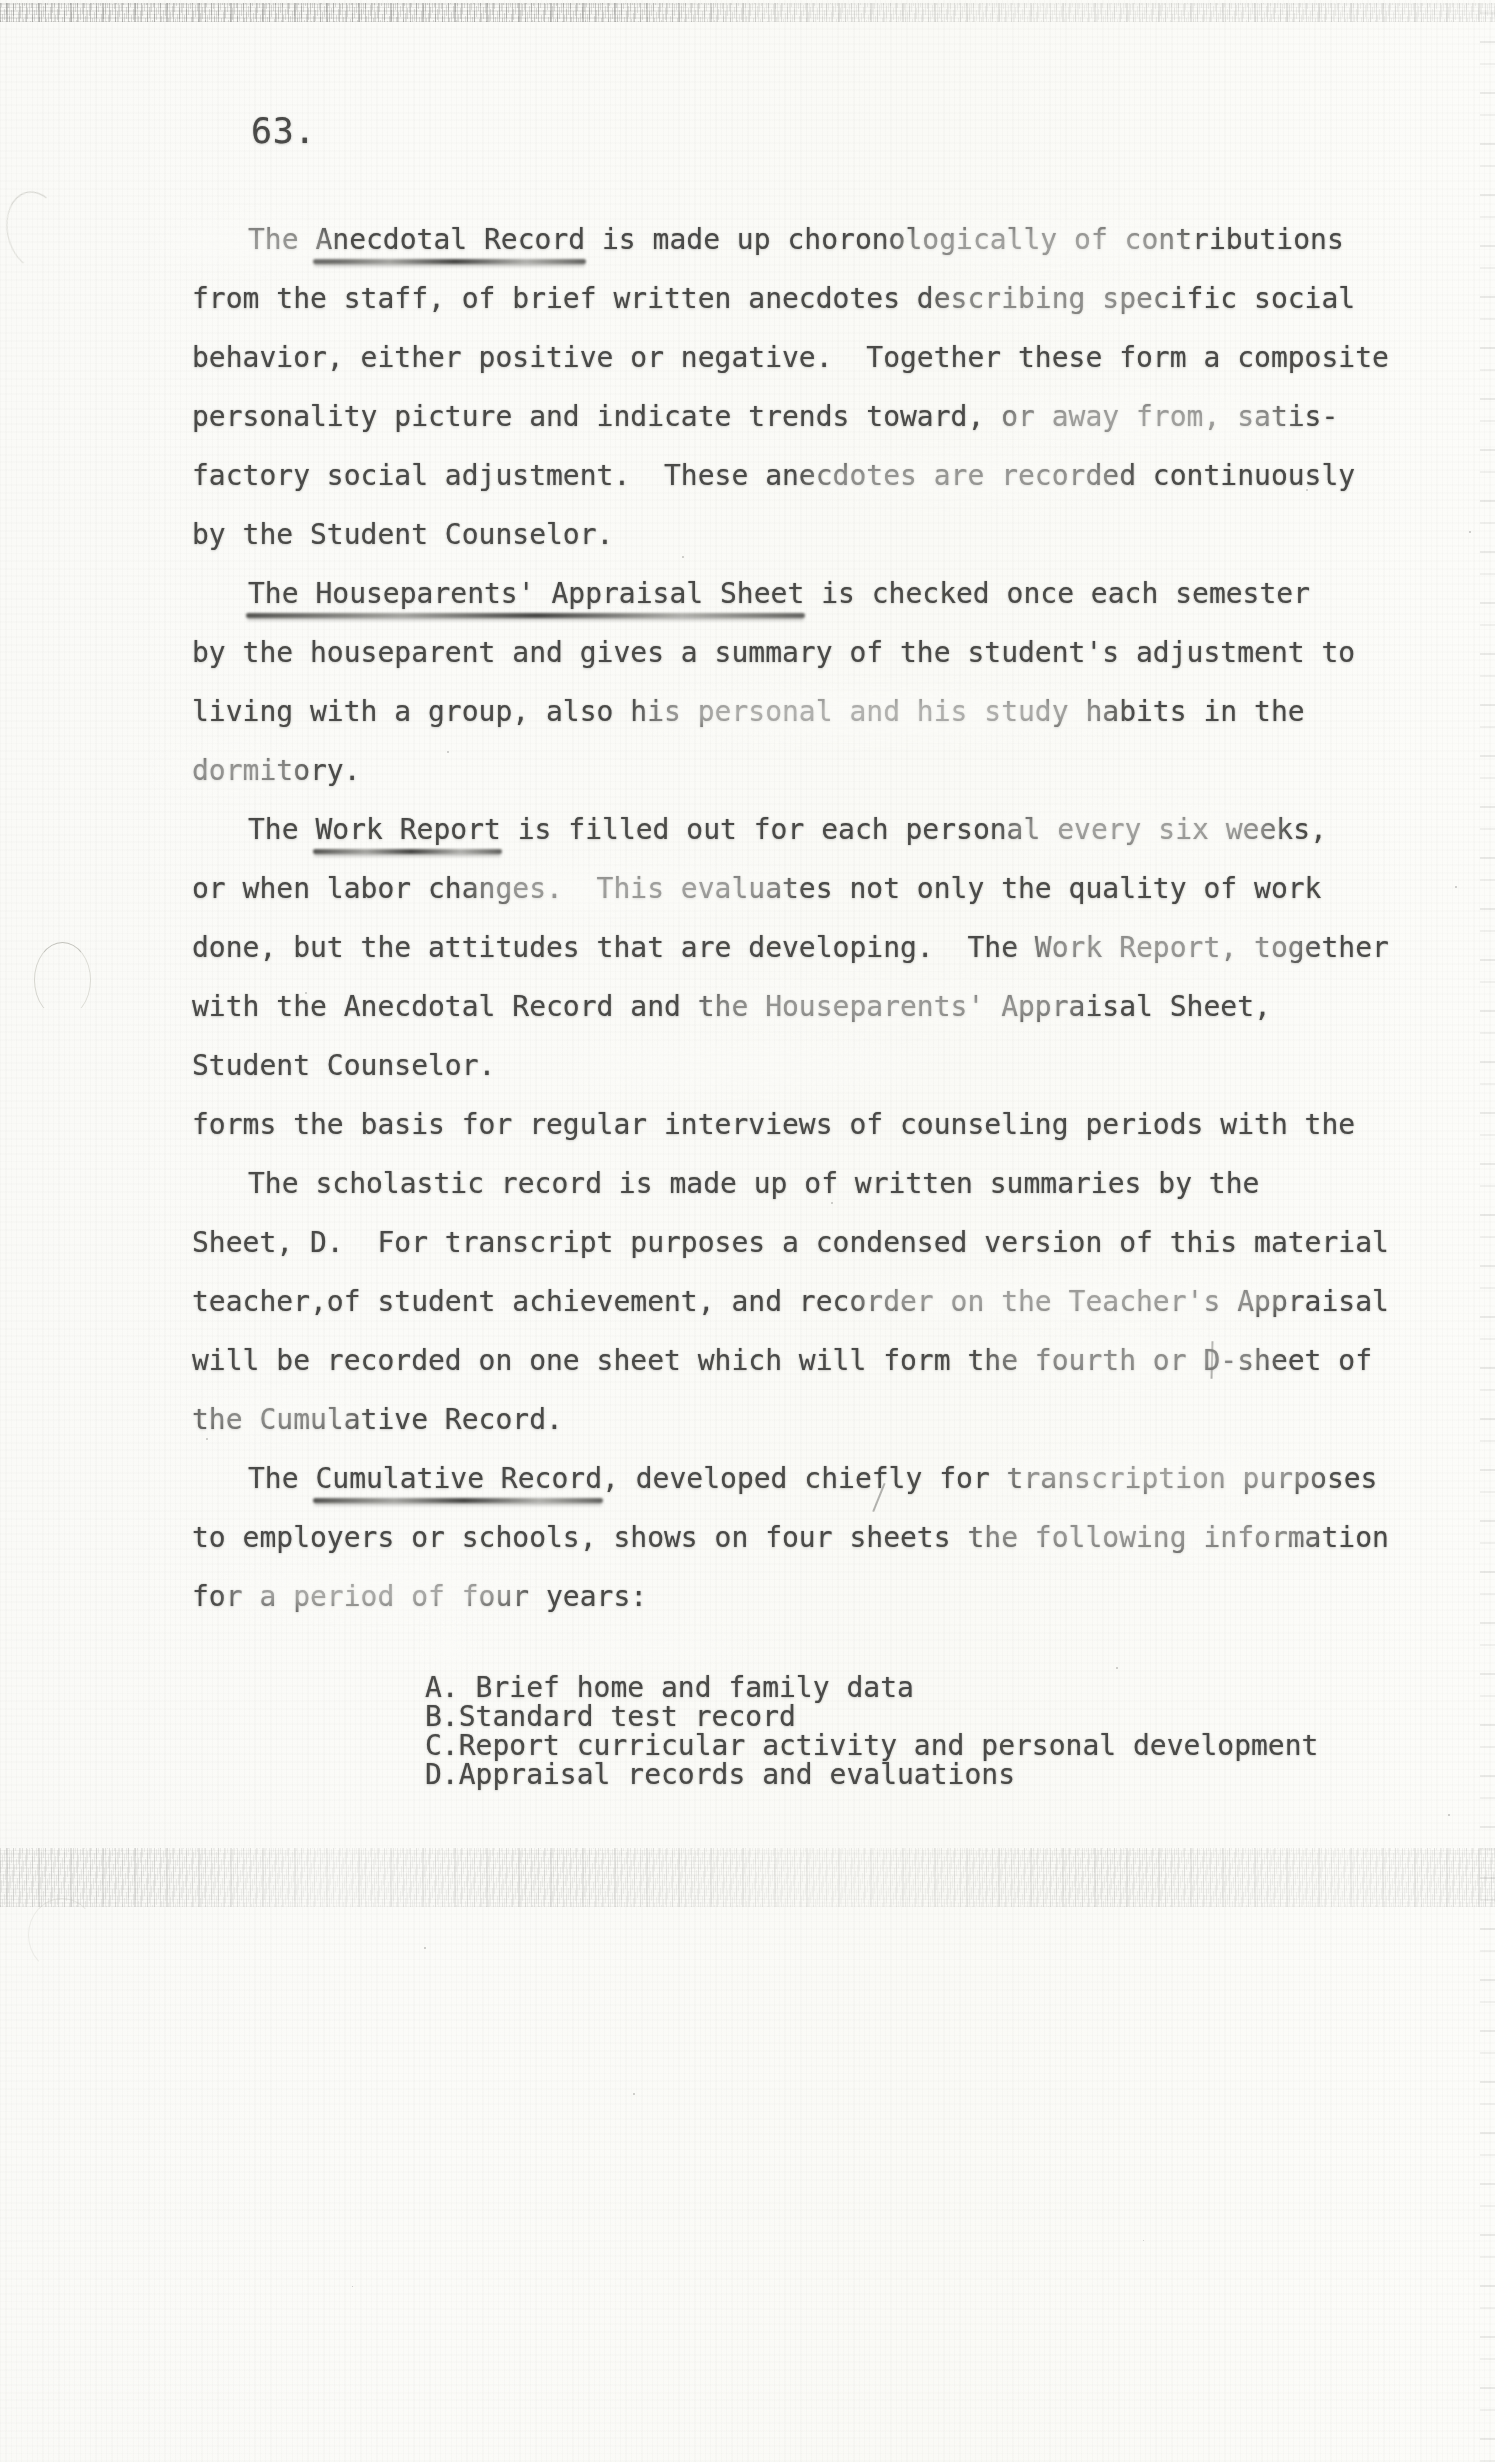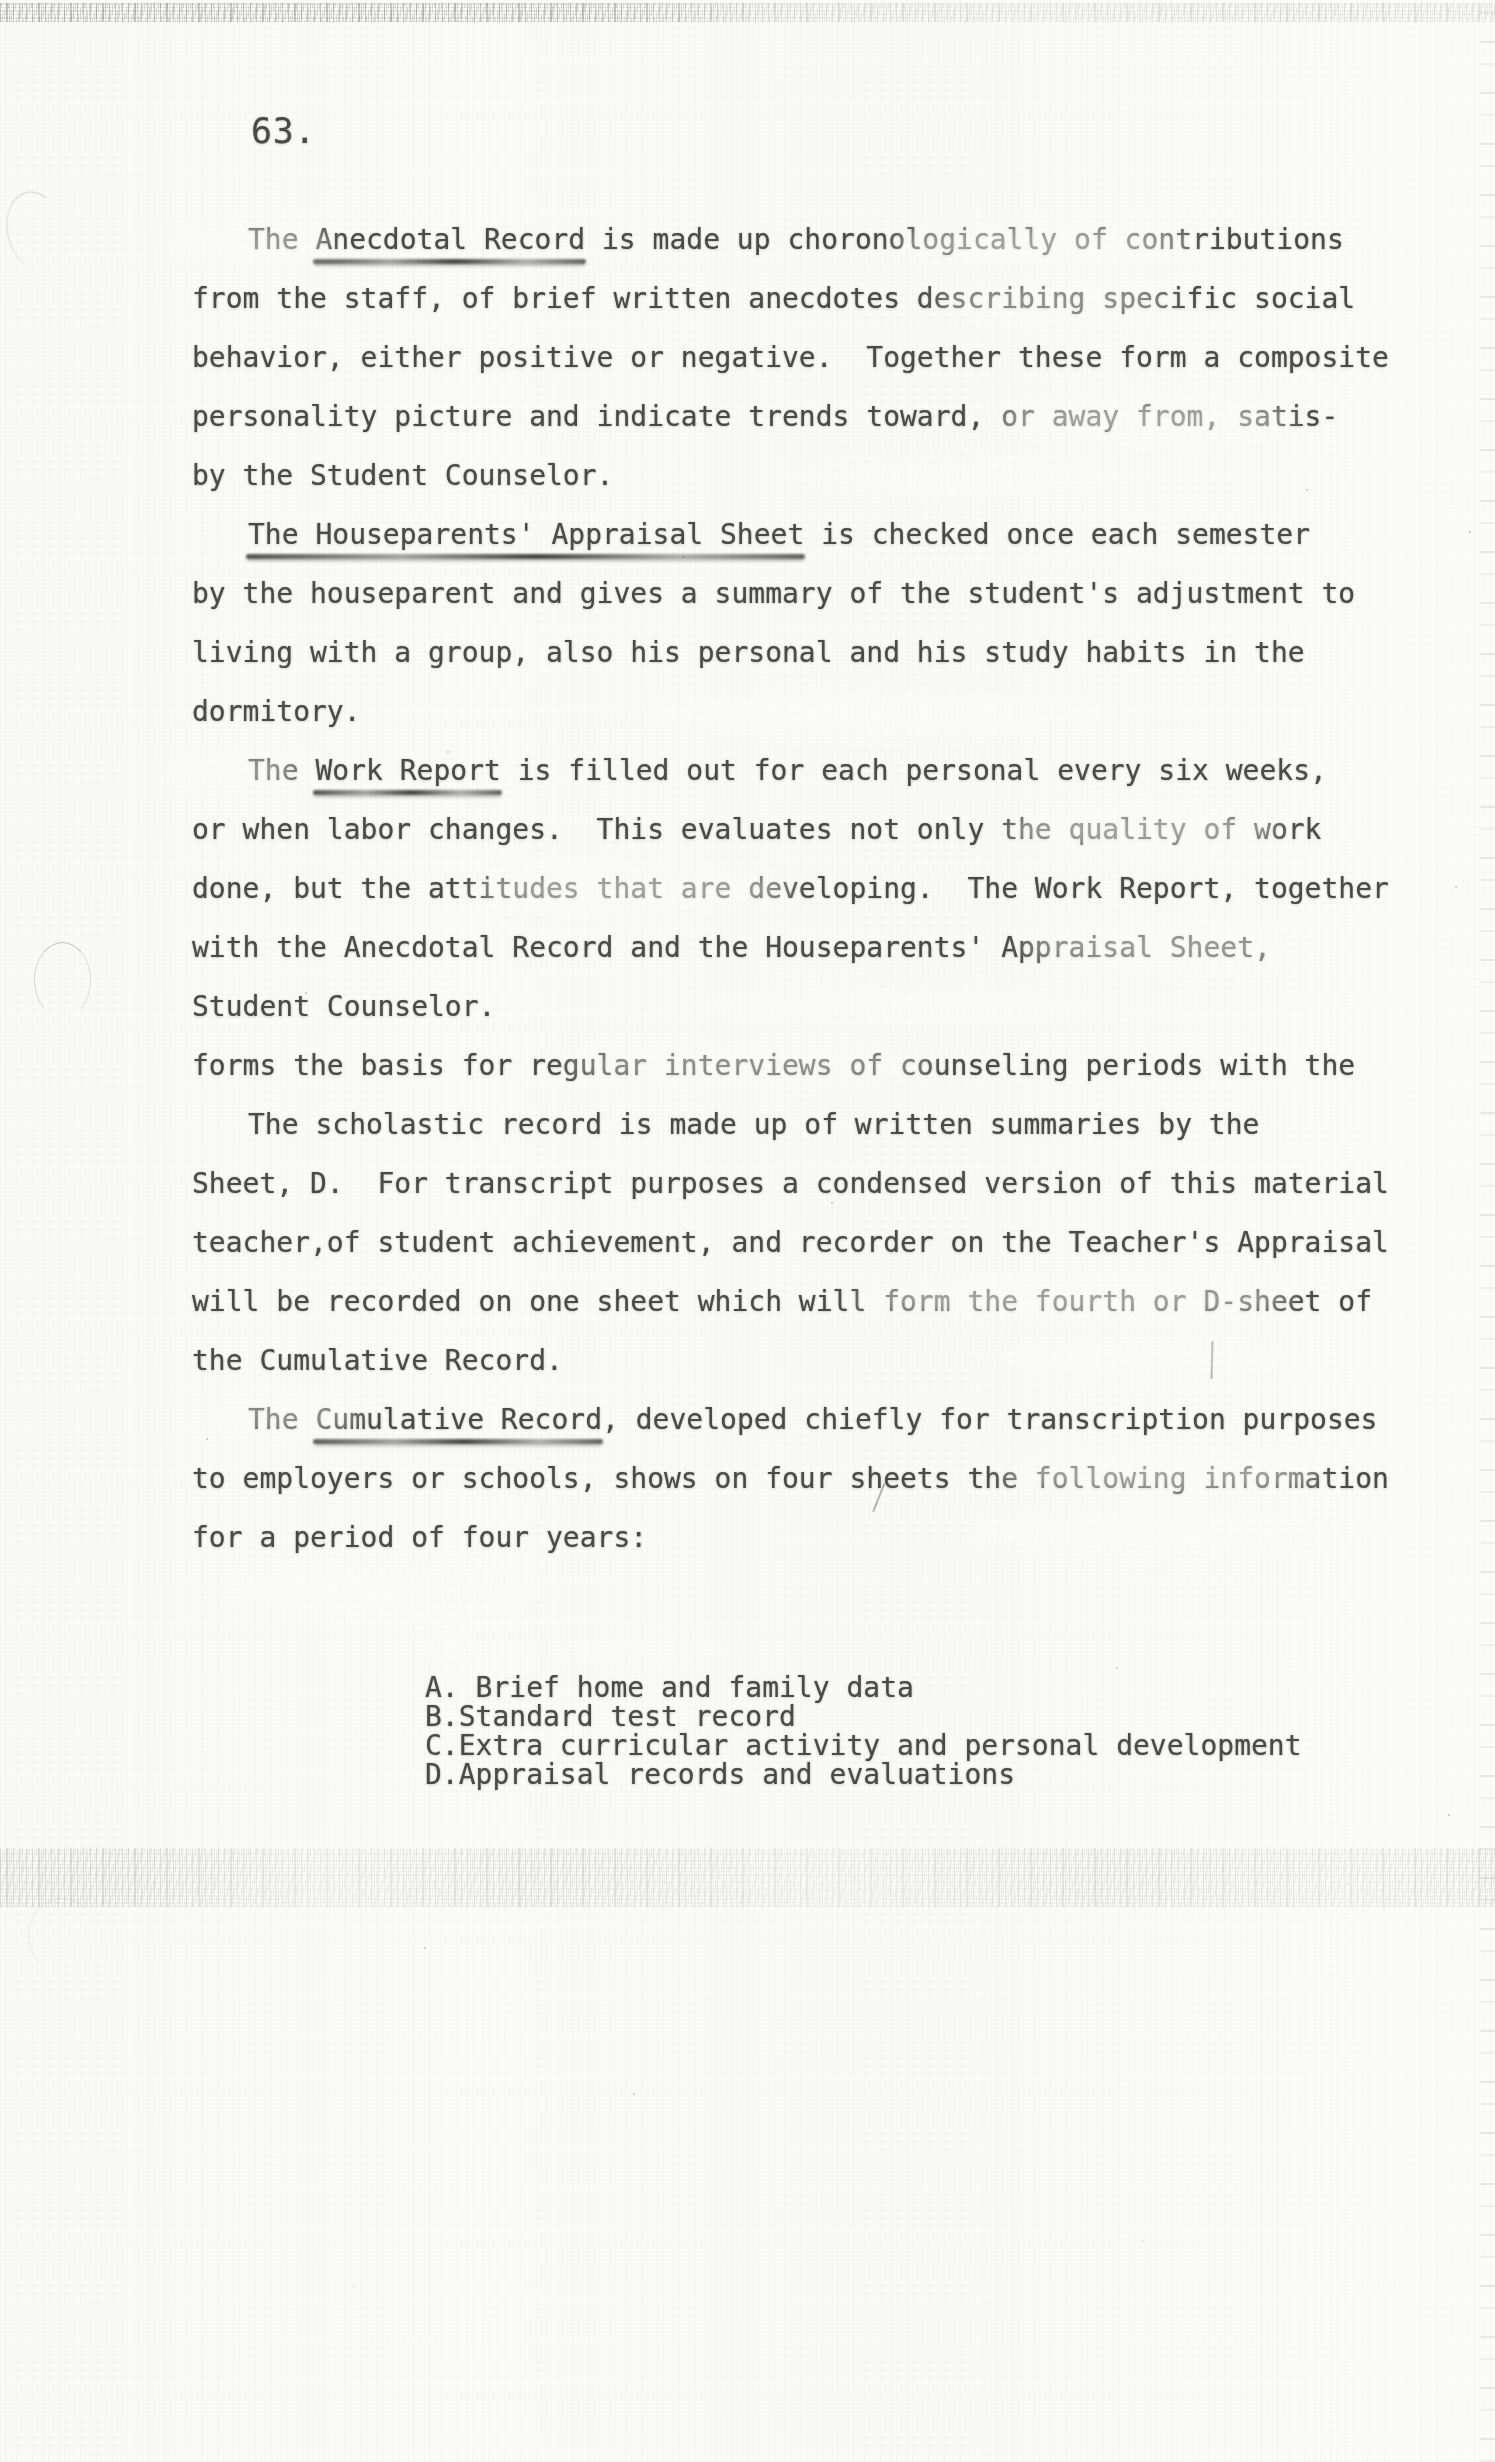--- a/index.html
+++ b/index.html
@@ -94,20 +94,21 @@
 <div class="arc arc-2"></div>
 <div class="arc arc-3"></div>
 
 <div class="page-number typed">63.</div>
 
 <div class="typed body-text">
     <div class="tline indent"><span>The </span><span class="u">Anecdotal Record</span><span> is made up choronologically of contributions</span></div>
     <div class="tline"><span>from the staff, of brief written anecdotes describing specific social</span></div>
     <div class="tline"><span>behavior, either positive or negative.  Together these form a composite</span></div>
     <div class="tline"><span>personality picture and indicate trends toward, or away from, satis-</span></div>
+    <div class="tline"><span>factory social adjustment.  These anecdotes are recorded continuously</span></div>
     <div class="tline"><span>by the Student Counselor.</span></div>
     <div class="tline indent"><span class="u">The Houseparents' Appraisal Sheet</span><span> is checked once each semester</span></div>
     <div class="tline"><span>by the houseparent and gives a summary of the student's adjustment to</span></div>
     <div class="tline"><span>living with a group, also his personal and his study habits in the</span></div>
     <div class="tline"><span>dormitory.</span></div>
     <div class="tline indent"><span>The </span><span class="u">Work Report</span><span> is filled out for each personal every six weeks,</span></div>
     <div class="tline"><span>or when labor changes.  This evaluates not only the quality of work</span></div>
     <div class="tline"><span>done, but the attitudes that are developing.  The Work Report, together</span></div>
     <div class="tline"><span>with the Anecdotal Record and the Houseparents' Appraisal Sheet,</span></div>
     <div class="tline"><span>Student Counselor.</span></div>
@@ -118,21 +119,21 @@
     <div class="tline"><span>will be recorded on one sheet which will form the fourth or D-sheet of</span></div>
     <div class="tline"><span>the Cumulative Record.</span></div>
     <div class="tline indent"><span>The </span><span class="u">Cumulative Record</span><span>, developed chiefly for transcription purposes</span></div>
     <div class="tline"><span>to employers or schools, shows on four sheets the following information</span></div>
     <div class="tline"><span>for a period of four years:</span></div>
   </div>
 
 <div class="typed cumulative-list">
     <div class="tline">A. Brief home and family data</div>
     <div class="tline">B.Standard test record</div>
-    <div class="tline">C.Extra curricular activity and personal development</div>
+    <div class="tline">C.Report curricular activity and personal development</div>
     <div class="tline">D.Appraisal records and evaluations</div>
   </div>
 
 <div class="stroke stroke-dsheet"></div>
 <div class="stroke stroke-slash"></div>
 
 <div>
     <div class="fade" style="left: 170px; top: 223px; width: 164px; height: 41px; opacity: 0.45;"></div>
     <div class="fade" style="left: 891px; top: 223px; width: 305px; height: 41px; opacity: 0.5;"></div>
     <div class="fade" style="left: 932px; top: 281px; width: 246px; height: 41px; opacity: 0.4;"></div>

